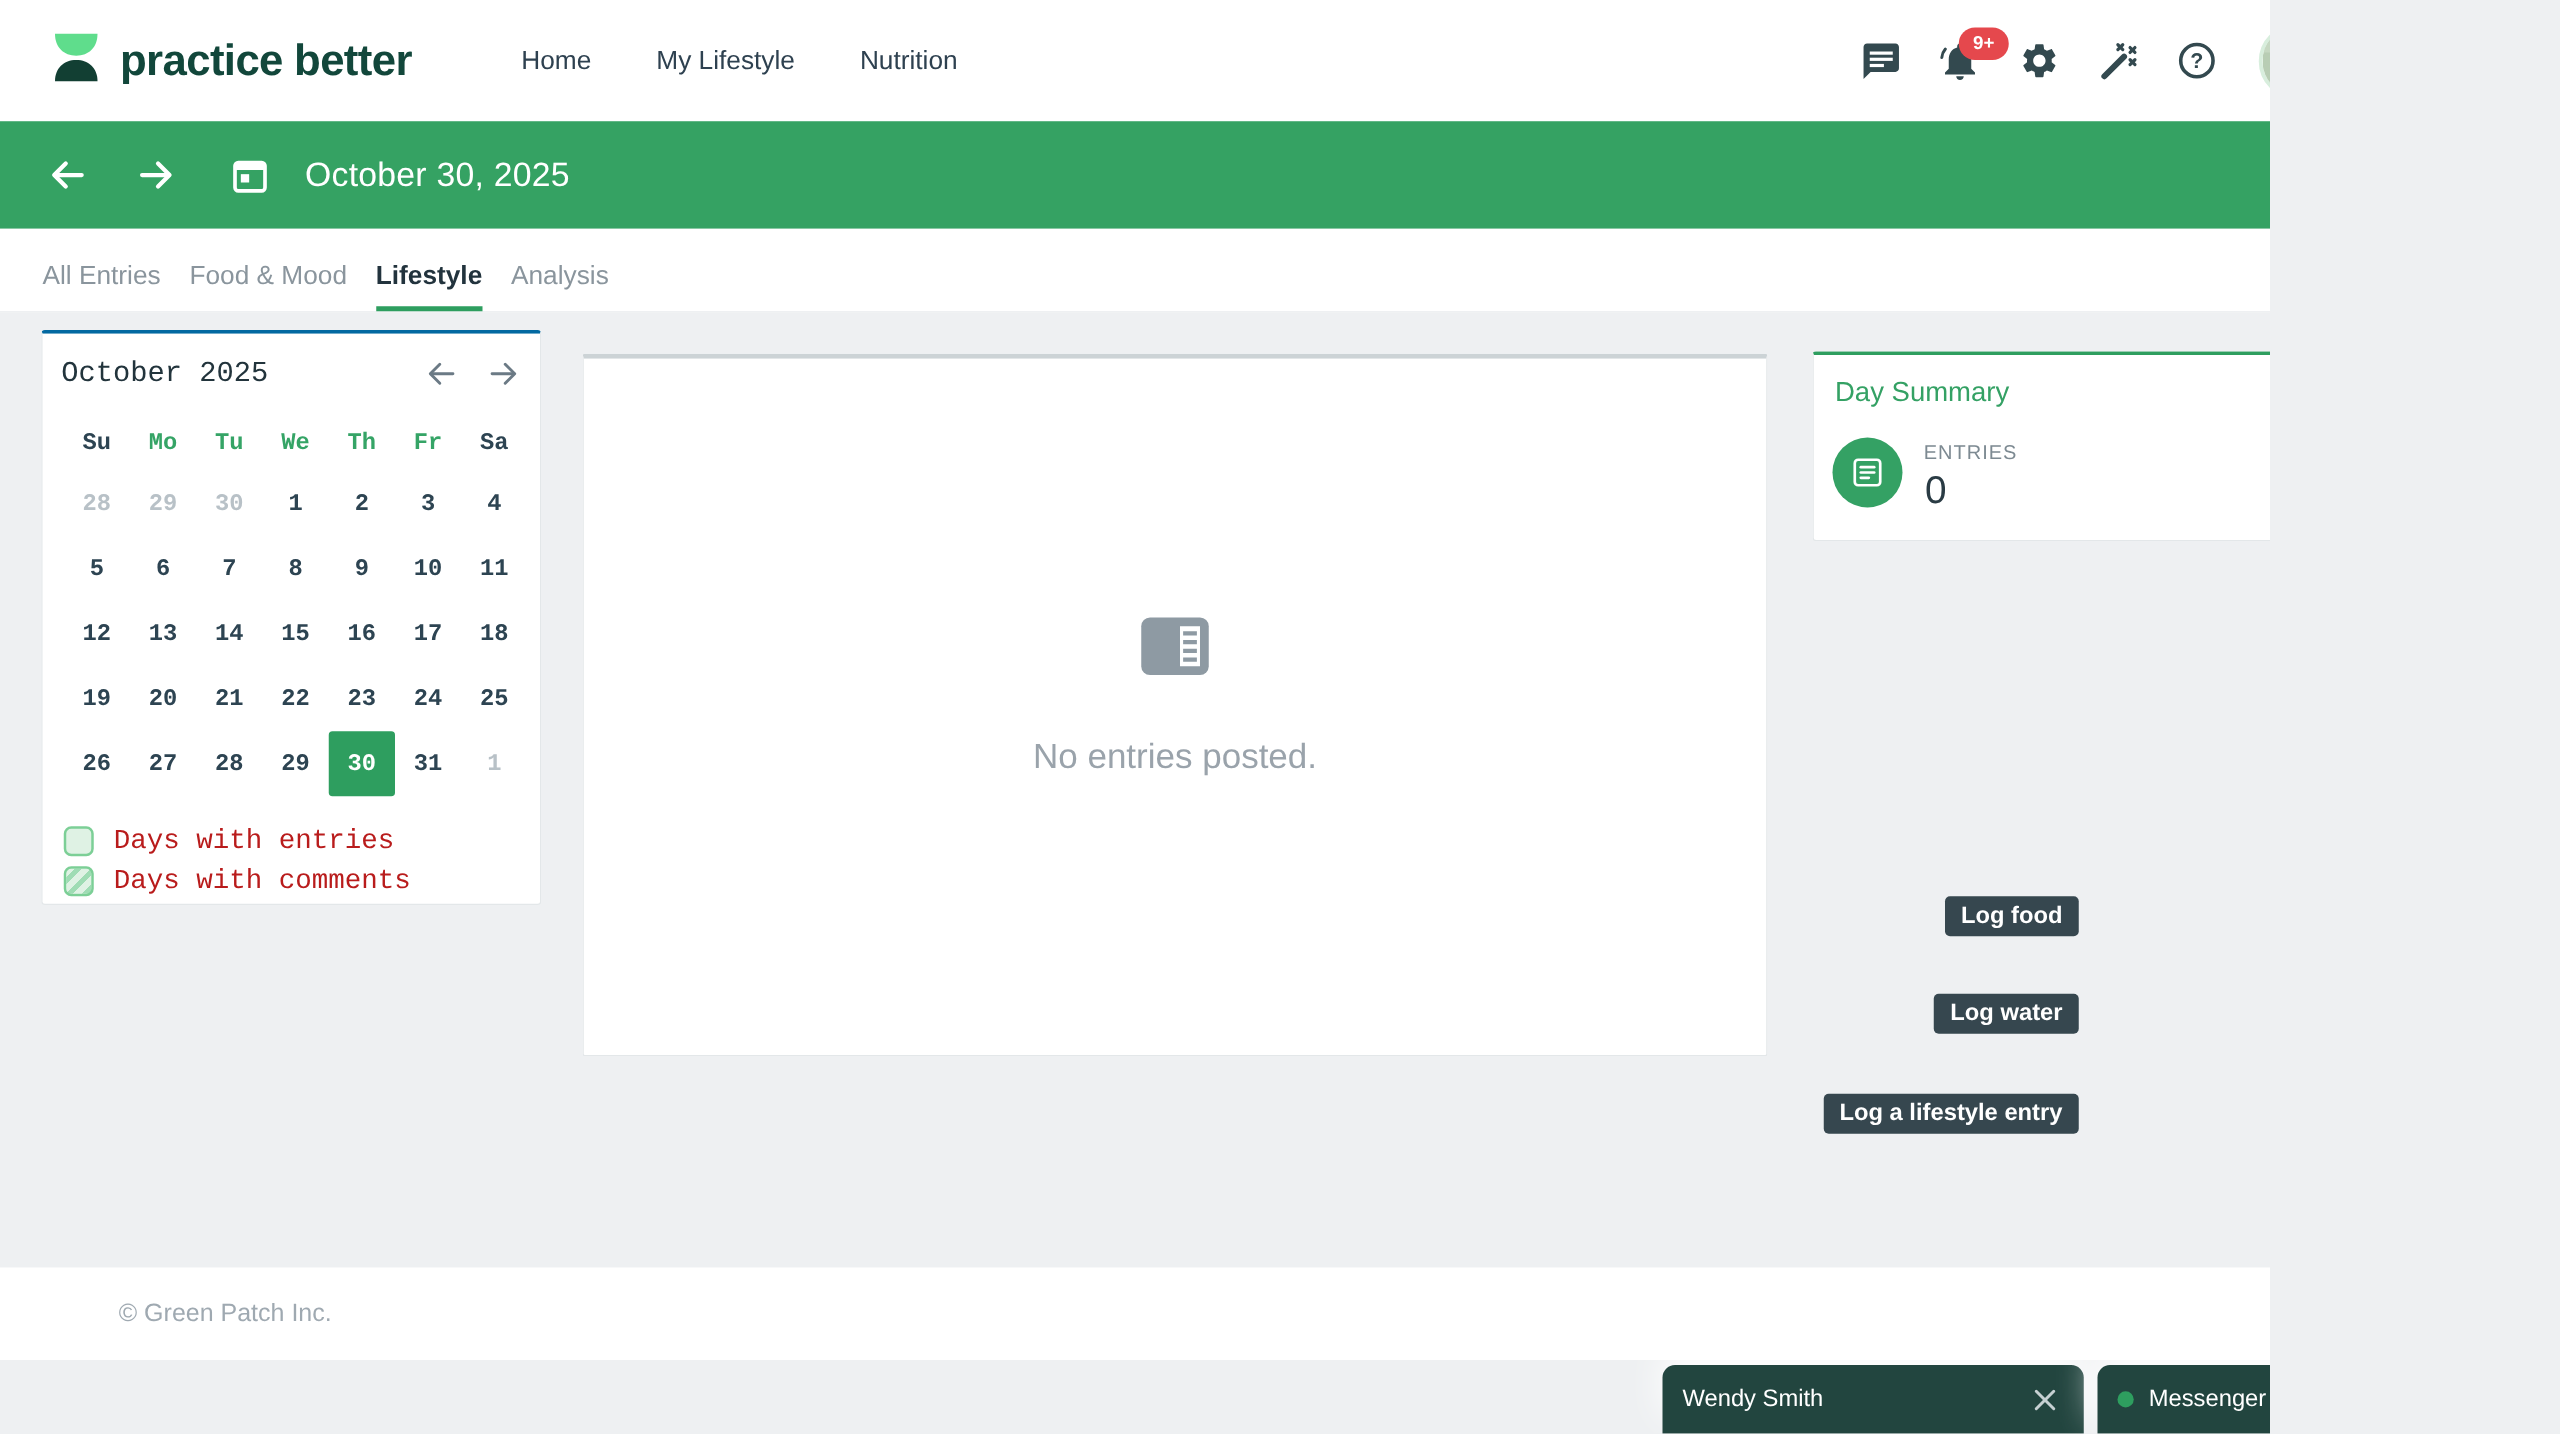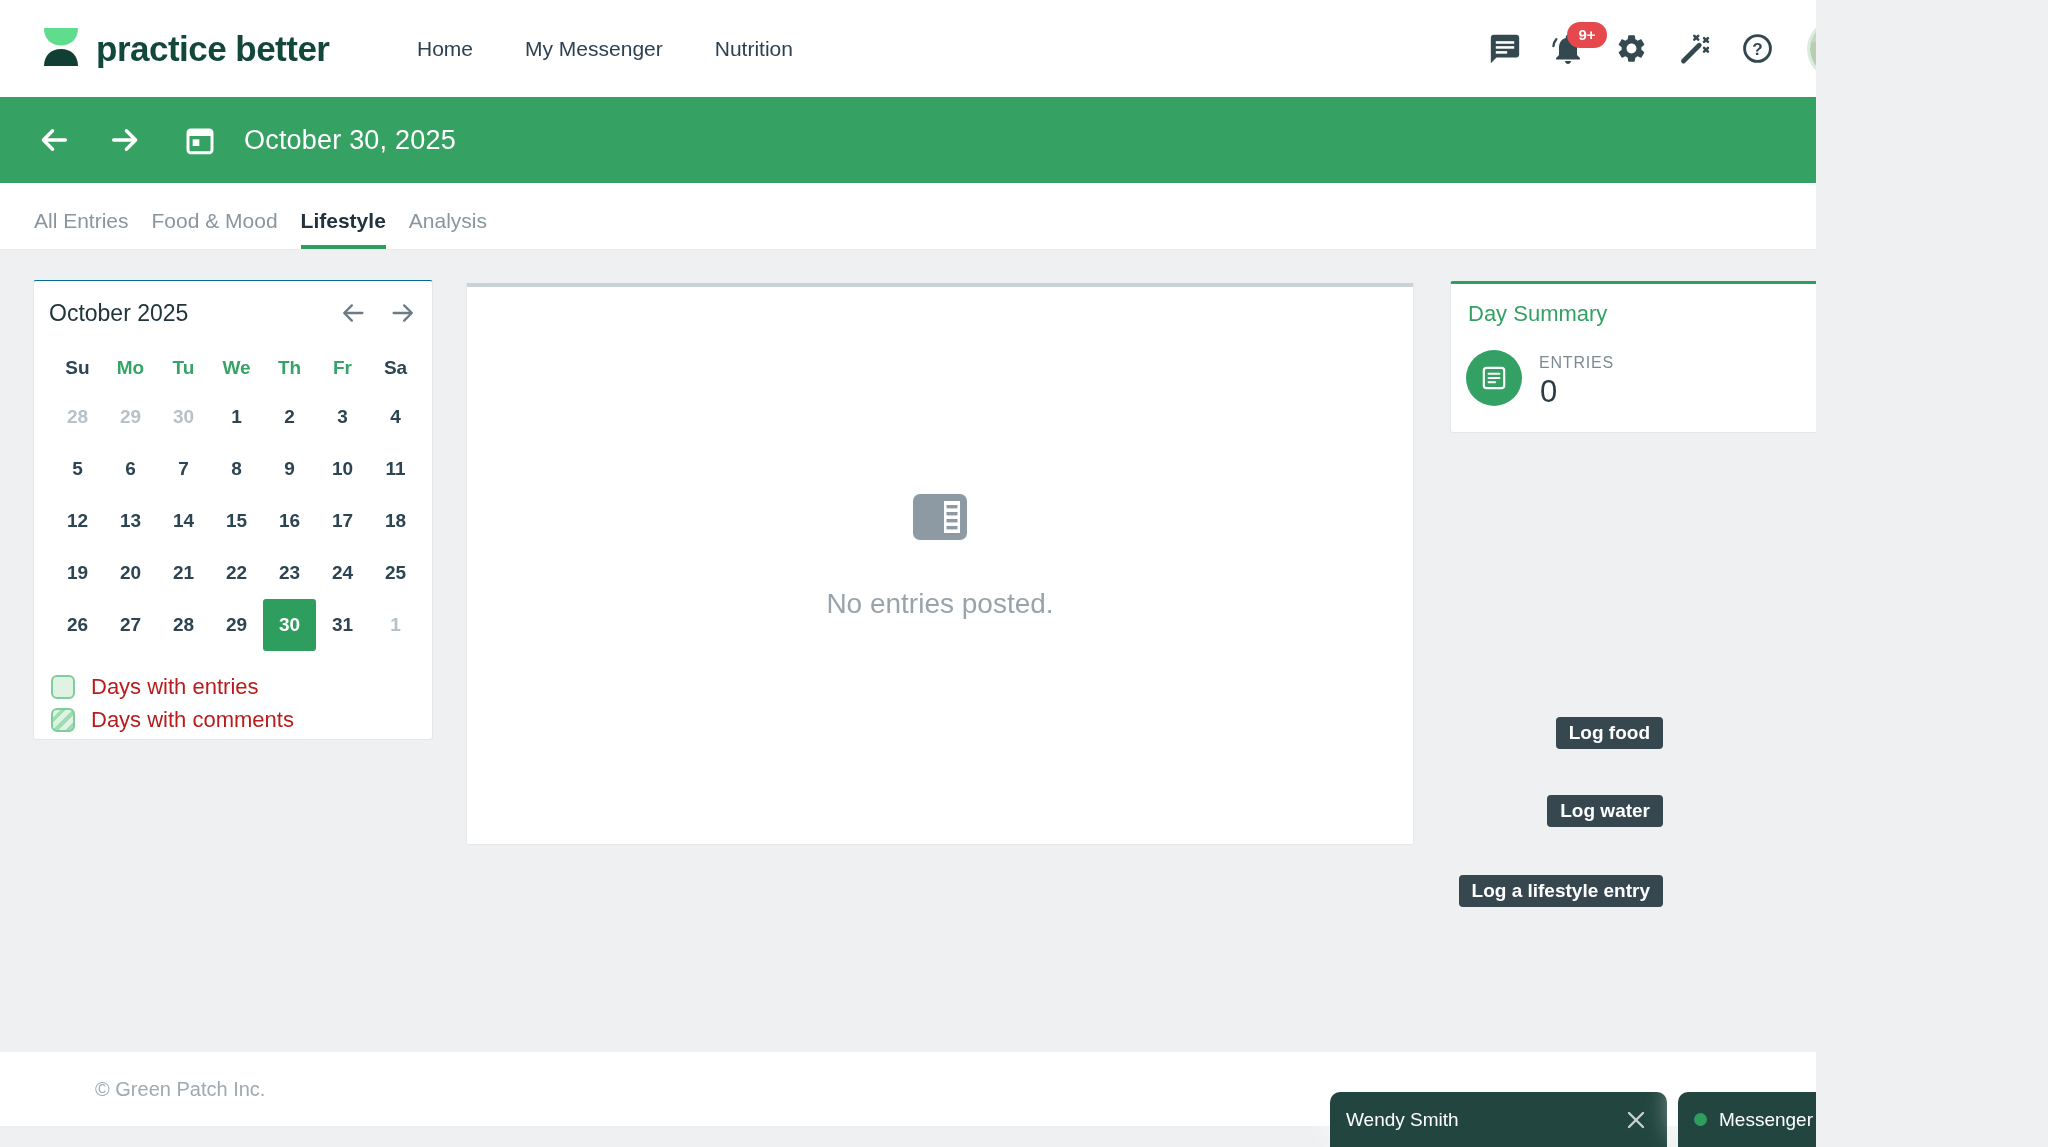--- a/index.html
+++ b/index.html
@@ -34,21 +34,21 @@
   .tabbar{ position:absolute; left:0; top:183px; width:2048px; height:67px; background:#fff;
            border-bottom:1px solid #e9ecee; display:flex; align-items:stretch; padding-left:34px; gap:23px; }
   .tab{ display:flex; align-items:center; font-size:21px; color:#8a959d; cursor:pointer;
         border-bottom:4px solid transparent; padding-top:14px; }
   .tab.active{ color:#22333d; font-weight:700; border-bottom-color:#2e9e5f; }
 
   
   .card{ background:#fff; position:absolute; border:1px solid #e3e7e9; border-radius:3px; }
 
   
-  .cal{ left:33px; top:280px; width:400px; height:460px; border-top:1px solid #0369a1; }
+  .cal{ left:33px; top:264px; width:400px; height:460px; border-top:3px solid #0369a1;font-family:Liberation Mono, monospace; }
   .cal-head{ position:absolute; left:15px; top:18px; right:15px; display:flex; align-items:center; }
   .cal-title{ font-size:23px; color:#22343c; }
   .cal-nav{ margin-left:auto; display:flex; gap:22px; }
   .cal-nav .nbtn{ width:28px; height:28px; display:flex; align-items:center; justify-content:center; cursor:pointer; }
   .wd-row{ position:absolute; left:17px; top:74px; display:grid; grid-template-columns:repeat(7,53px); }
   .wd{ height:26px; display:flex; align-items:center; justify-content:center; font-size:19px; font-weight:700; color:#2d4452; }
   .wd.accent{ color:#35a466; }
   .day-grid{ position:absolute; left:17px; top:110px; display:grid; grid-template-columns:repeat(7,53px); grid-auto-rows:52px; }
   .day{ display:flex; align-items:center; justify-content:center; font-size:19px; font-weight:700;
         color:#2d4452; cursor:pointer; border-radius:3px; }
@@ -75,21 +75,21 @@
   .sum-icon{ position:absolute; left:15px; top:66px; width:56px; height:56px; border-radius:50%;
              background:#34a164; display:flex; align-items:center; justify-content:center; }
   .sum-label{ position:absolute; left:88px; top:70px; font-size:16px; color:#7d8a92; letter-spacing:.8px; }
   .sum-value{ position:absolute; left:89px; top:90px; font-size:31px; color:#2a3b44; }
   .fab-label{ position:absolute; height:32px; background:#36474f; color:#fff; font-size:19px; font-weight:700;
               border-radius:4px; display:flex; align-items:center; padding:0 13px; white-space:nowrap; }
   .fab-circle{ position:absolute; border-radius:50%; display:flex; align-items:center; justify-content:center;
                cursor:pointer; box-shadow:0 3px 8px rgba(0,0,0,.18); }
 
   
-  .footer{ position:absolute; left:0; top:1052px; width:2048px; height:74px; background:#fff;
+  .footer{ position:absolute; left:0; top:1014px; width:2048px; height:74px; background:#fff;
            display:flex; align-items:center; padding-left:95px; gap:22px; }
   .copyright{ font-size:20px; color:#9fa9b1; margin-right:10px; }
   .flink{ font-size:20px; color:#3c5260; font-weight:500; cursor:pointer; }
 
   
   .chatbar{ position:absolute; bottom:0; height:55px; background:#22453f; border-radius:10px 10px 0 0;
             display:flex; align-items:center; color:#fff; box-shadow:0 -14px 30px rgba(255,255,255,.95); cursor:pointer; }
   .chat-wendy{ left:1330px; width:337px; padding:0 16px; }
   .chat-msgr{ left:1678px; width:334px; padding:16px 16px; }
   .chat-title{ font-size:19px; font-weight:500; }
@@ -113,21 +113,21 @@
         </svg>
       </span>
       <span class="brand-text">
         <span>practice</span>
           <span>better</span>
       </span>
     </div>
 
     <div class="nav-links">
         <span class="navlink">Home</span>
-        <span class="navlink">My Messenger</span>
+        <span class="navlink">My Lifestyle</span>
         <span class="navlink">Nutrition</span>
       </div>
 
     <div class="nav-right">
       <div class="icon-btn">
         <span>
           <svg width="34" height="34" viewBox="0 0 24 24" fill="#33494f">
             <path d="M20 2H4c-1.1 0-2 .9-2 2v18l4-4h14c1.1 0 2-.9 2-2V4c0-1.1-.9-2-2-2z"></path>
             <rect x="5.5" y="6.5" width="13" height="1.8" fill="#fff"></rect>
             <rect x="5.5" y="10" width="13" height="1.8" fill="#fff"></rect>

